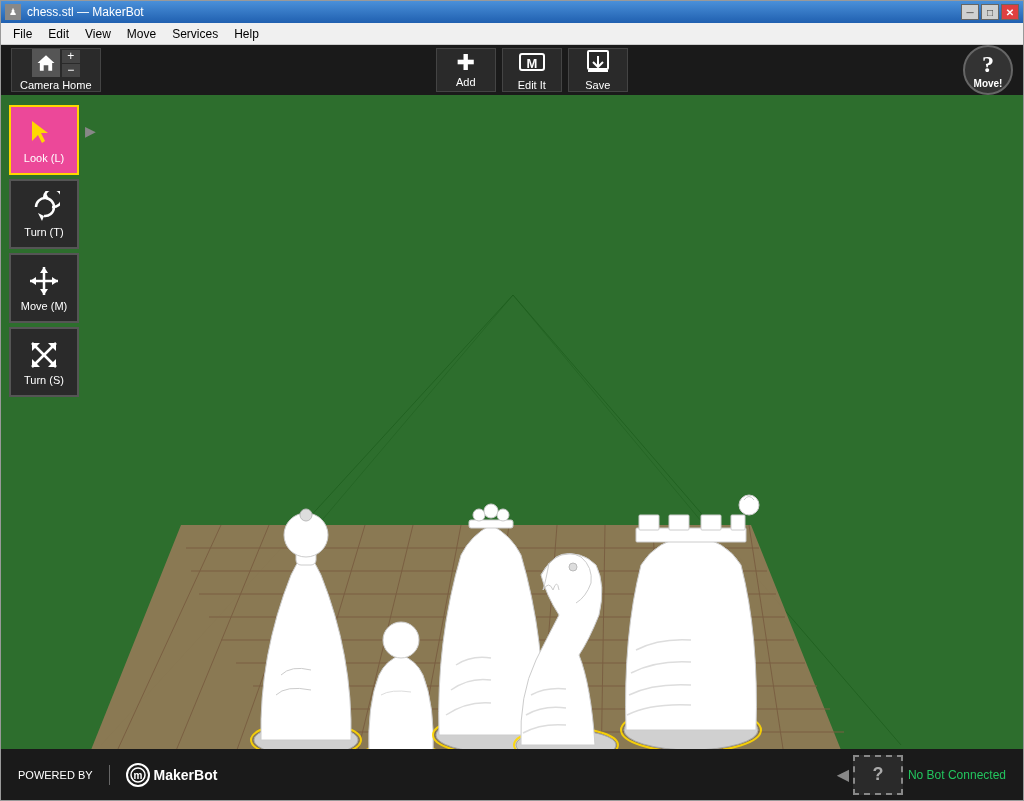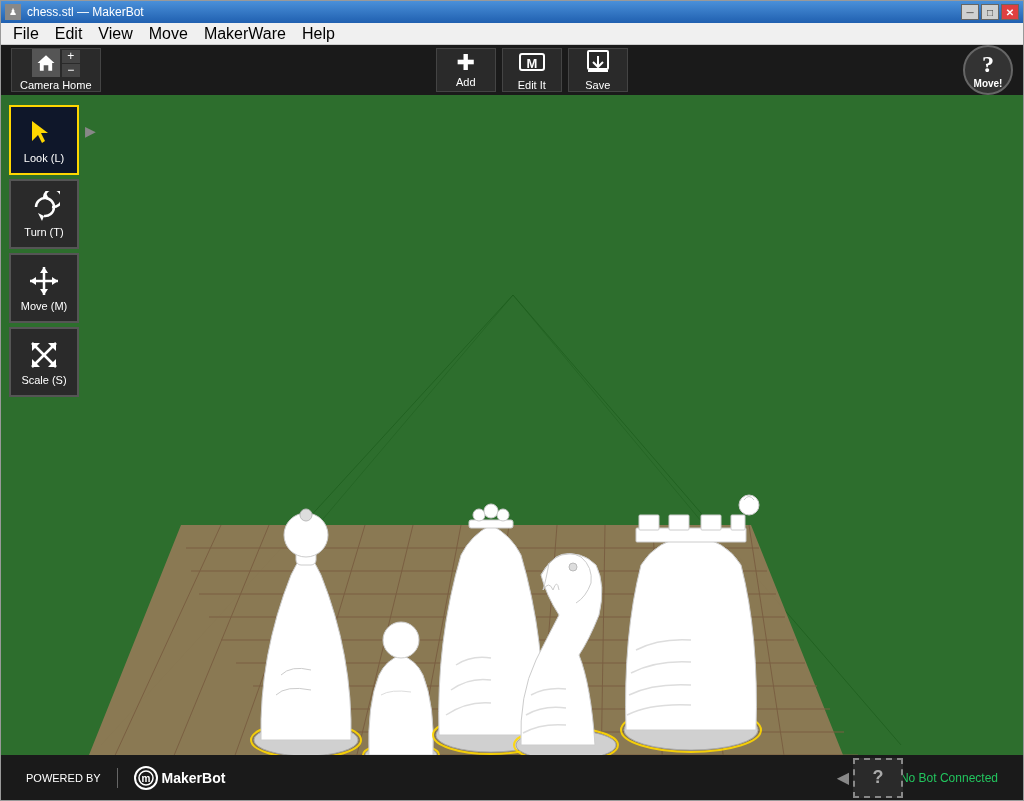--- a/index.html
+++ b/index.html
@@ -67,22 +67,23 @@
       font-weight: bold;
     }
 
     .title-btn.close { background: #e04040; color: white; }
 
     
     .menu-bar {
       background: #f0f0f0;
       height: 22px;
       display: flex;
+      align-items: center;
       padding: 0 4px;
-      font-size: 16px;
+      font-size: 12px;
       border-bottom: 1px solid #ccc;
     }
 
     .menu-item {
       padding: 2px 8px;
       cursor: pointer;
       color: #000;
     }
 
     
@@ -228,21 +229,21 @@
       justify-content: center;
       padding: 6px;
       gap: 3px;
       font-size: 11px;
       width: 70px;
       height: 70px;
     }
 
     .left-tool-btn.active {
       border-color: #FFD700;
-      background: #0f172a;
+      background: #ec4899;
     }
 
     .expand-arrow {
       position: absolute;
       left: 84px;
       top: 28px;
       color: #888;
       font-size: 14px;
       cursor: pointer;
       z-index: 11;
@@ -255,25 +256,25 @@
       right: 0;
       top: 0;
       bottom: 0;
       background: #2d6e2d;
       overflow: hidden;
     }
 
     
     .bottom-bar {
       background: #1a1a1a;
-      height: 45px;
+      height: 51px;
       display: flex;
       align-items: center;
       justify-content: space-between;
-      padding: 0 25px;
+      padding: 0 17px;
       position: relative;
     }
 
     .powered-by {
       display: flex;
       align-items: center;
       gap: 8px;
       color: white;
       font-size: 11px;
     }
@@ -366,21 +367,21 @@
       <div class="title-btn">□</div>
       <div class="title-btn close">✕</div>
     </div>
   </div>
 
   <div class="menu-bar">
     <div class="menu-item">File</div>
     <div class="menu-item">Edit</div>
     <div class="menu-item">View</div>
     <div class="menu-item">Move</div>
-    <div class="menu-item">MakerWare</div>
+    <div class="menu-item">Services</div>
     <div class="menu-item">Help</div>
   </div>
 
   <div class="main-toolbar">
     <div class="toolbar-group-left">
       <div class="toolbar-btn camera-home">
         <div class="camera-home-icon">
           <div class="house-icon">
             <svg width="26" height="26" viewBox="0 0 26 26">
               <polygon points="13,3 2,13 5,13 5,23 10,23 10,16 16,16 16,23 21,23 21,13 24,13" fill="white" stroke="none"></polygon>
@@ -584,21 +585,21 @@
 
       <div class="left-tool-btn">
         <svg width="32" height="32" viewBox="0 0 32 32">
           <line x1="4" y1="28" x2="28" y2="4" stroke="white" stroke-width="2.5"></line>
           <polygon points="4,28 4,20 12,28" fill="white"></polygon>
           <polygon points="28,4 28,12 20,4" fill="white"></polygon>
           <line x1="28" y1="28" x2="4" y2="4" stroke="white" stroke-width="2.5"></line>
           <polygon points="28,28 20,28 28,20" fill="white"></polygon>
           <polygon points="4,4 12,4 4,12" fill="white"></polygon>
         </svg>
-        <span>Scale (S)</span>
+        <span>Turn (S)</span>
       </div>
     </div>
   </div>
 
   <div class="bottom-bar">
     <div class="powered-by">
       <span>POWERED BY</span>
       <div class="separator"></div>
       <div class="makerbot-logo">
         <div class="makerbot-m">

